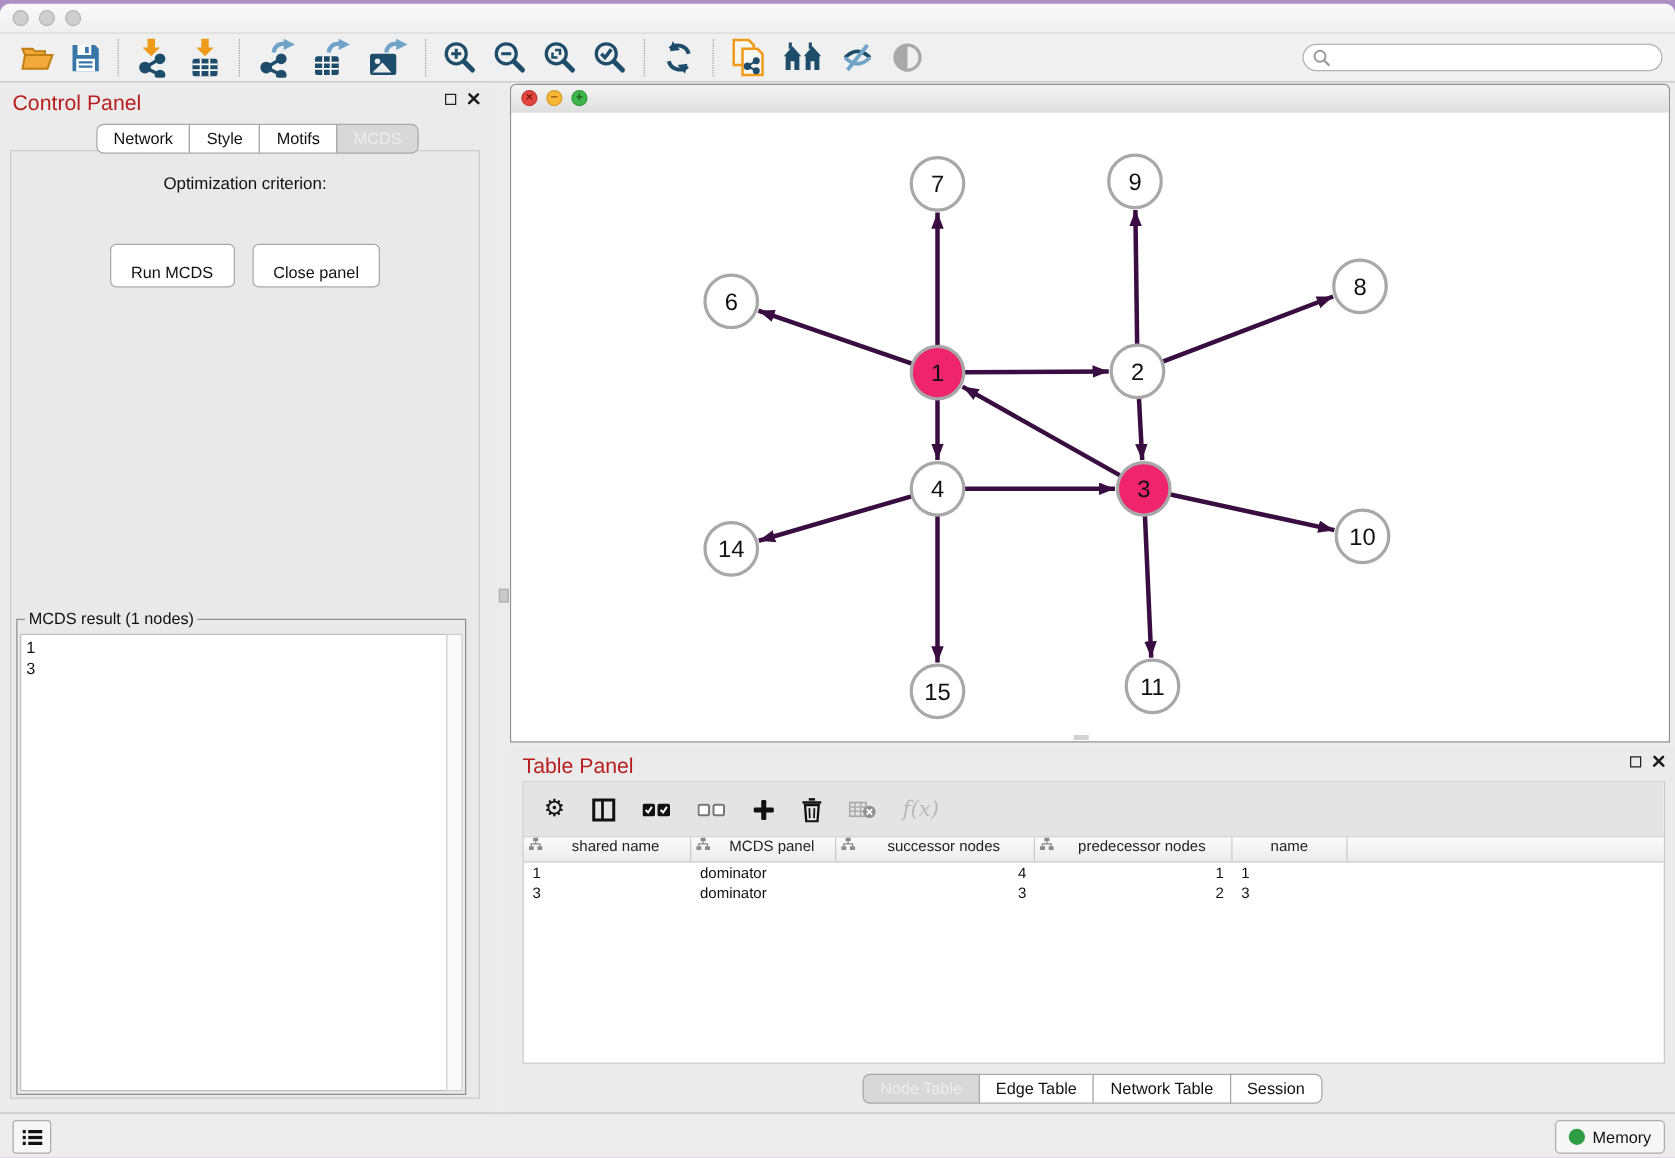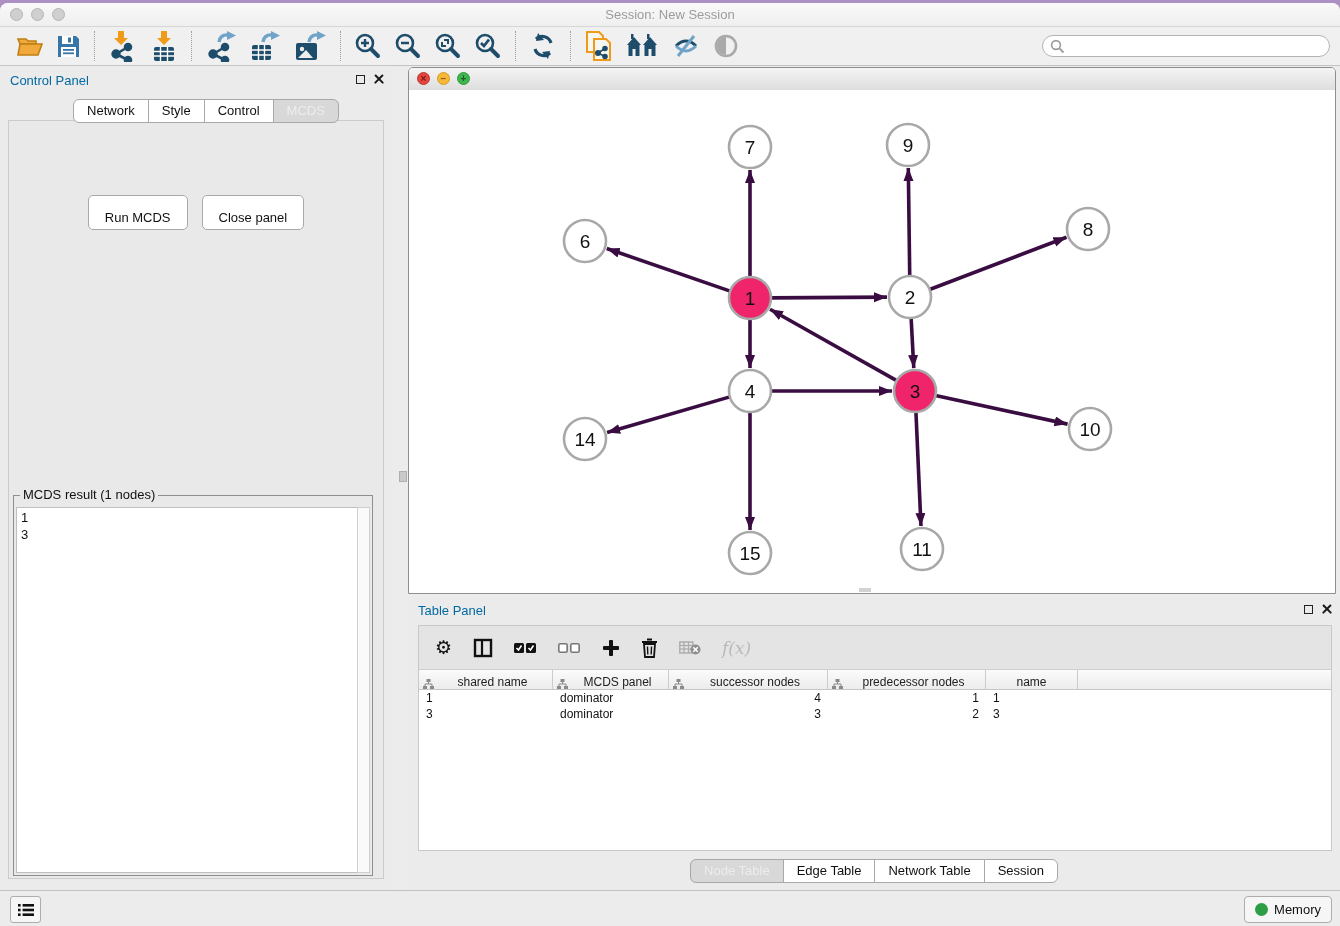--- a/index.html
+++ b/index.html
@@ -17,21 +17,21 @@
   .toolbar{position:absolute;top:24px;left:0;right:0;height:39px;background:#F0F0F0;border-bottom:1px solid #C4C4C4;display:flex;align-items:center;padding:0 10px;box-sizing:border-box;}
   .tb-btn{height:34px;display:flex;align-items:center;justify-content:center;padding:0 6px;cursor:default;}
   .tb-sep{border-left:1px dotted #9E9E9E;height:30px;margin:0 7px;}
   .search-wrap{margin-left:auto;display:flex;align-items:center;position:relative;}
   .search-input{width:288px;height:22px;border:1px solid #B3B3B3;border-radius:12px;background:#fff;padding:0 8px 0 26px;font-size:13px;outline:none;box-sizing:border-box;}
   .search-ic{position:absolute;left:8px;top:4px;}
 
   
   .left-panel{position:absolute;top:64px;left:0;width:392px;bottom:35px;background:#EBEBEB;}
   .panel-head{position:absolute;top:0;left:0;right:0;height:26px;}
-  .panel-title{position:absolute;left:10px;top:6px;font-size:13px;color:#0369a1;}
+  .panel-title{position:absolute;left:10px;top:6px;font-size:17px;color:#b91c1c;}
   .panel-btns{position:absolute;right:8px;top:7px;display:flex;gap:9px;align-items:center;}
   .float-ic{width:9px;height:9px;border:1.5px solid #222;box-sizing:border-box;display:inline-block;}
   .close-ic{width:10px;height:10px;position:relative;display:inline-block;}
   .close-ic:before,.close-ic:after{content:"";position:absolute;left:-1px;top:4px;width:12px;height:2.4px;background:#1A1A1A;border-radius:1px;}
   .close-ic:before{transform:rotate(45deg);} .close-ic:after{transform:rotate(-45deg);}
 
   .tabrow{display:flex;justify-content:center;position:relative;z-index:2;}
   .tab{font-size:13px;padding:3px 13px 4px;background:#fff;border:1px solid #A8A8A8;margin-left:-1px;color:#111;cursor:default;white-space:nowrap;}
   .tab:first-child{border-radius:6px 0 0 6px;margin-left:0;}
   .tab:last-child{border-radius:0 6px 6px 0;}
@@ -66,21 +66,21 @@
   .hscroll-nub{position:absolute;bottom:1px;left:450px;width:12px;height:4px;background:#D2D2D2;}
 
   
   .table-panel{position:absolute;left:408px;top:594px;right:0;bottom:35px;background:#EBEBEB;}
   .tp-inner{position:absolute;top:28px;left:10px;right:8px;bottom:40px;border:1px solid #C8C8C8;background:#fff;overflow:hidden;}
   .tp-toolbar{height:43px;background:#E4E4E4;border-bottom:1px solid #CFCFCF;display:flex;align-items:center;gap:21px;padding-left:16px;}
   .tp-tool{display:flex;align-items:center;justify-content:center;cursor:default;}
   .gear-glyph{font-family:"DejaVu Sans",sans-serif;font-size:19px;color:#111;line-height:1;}
   .fx-glyph{font-family:"DejaVu Serif",serif;font-style:italic;font-size:17px;color:#B9B9B9;}
   .thead{display:flex;height:19px;background:linear-gradient(#FBFBFB,#ECECEC);border-bottom:1px solid #C6C6C6;}
-  .th{display:flex;align-items:flex-end;border-right:1px solid #CBCBCB;font-size:12px;color:#222;box-sizing:border-box;padding:0 4px;}
+  .th{display:flex;align-items:flex-start;border-right:1px solid #CBCBCB;font-size:12px;color:#222;box-sizing:border-box;padding:0 4px;}
   .th .lbl{flex:1;text-align:center;}
   .tr{display:flex;height:16px;align-items:center;font-size:12px;color:#111;}
   .td{box-sizing:border-box;padding:0 7px;overflow:hidden;white-space:nowrap;}
   .tp-tabs{position:absolute;bottom:8px;left:0;right:0;}
 
   
   .statusbar{position:absolute;bottom:0;left:0;right:0;height:35px;background:#ECECEC;border-top:1px solid #C2C2C2;}
   .list-btn{position:absolute;left:10px;top:5px;width:29px;height:25px;background:#F6F6F6;border:1px solid #ADADAD;border-radius:3px;display:flex;align-items:center;justify-content:center;}
   .memory-btn{position:absolute;right:8px;top:5px;height:25px;background:#F6F6F6;border:1px solid #ADADAD;border-radius:4px;display:flex;align-items:center;gap:6px;padding:0 10px;font-size:13px;color:#111;}
   .mem-dot{width:13px;height:13px;border-radius:50%;}
@@ -91,21 +91,20 @@
 <body>
 
 <div class="window">
 
   <div class="titlebar">
     <div class="traffic">
       <span class="light inactive"></span>
       <span class="light inactive"></span>
       <span class="light inactive"></span>
     </div>
-    <div class="win-title">Session: New Session</div>
   </div>
 
   <div class="toolbar">
     <span class="tb-btn">
       <svg width="28" height="24" viewBox="0 0 28 24">
           <path d="M2 5 h8 l2 2 h8 v3 H4 Z" fill="#F2A93B" stroke="#C07F13" stroke-width="1.6"></path>
           <path d="M4 10 h22 l-4 11 H2 Z" fill="#F2A93B" stroke="#C07F13" stroke-width="1.6"></path>
         </svg>
     </span>
     <span class="tb-btn">
@@ -275,24 +274,25 @@
     <div class="panel-head">
       <span class="panel-title">Control Panel</span>
       <span class="panel-btns">
         <span class="float-ic"></span>
         <span class="close-ic"></span>
       </span>
     </div>
     <div class="cp-tabs tabrow">
         <div class="tab">Network</div>
         <div class="tab">Style</div>
-        <div class="tab">Control</div>
+        <div class="tab">Motifs</div>
         <div class="tab selected">MCDS</div>
       </div>
     <div class="cp-content">
+      <div class="opt-label">Optimization criterion:</div>
       <div class="btnrow">
         <button class="pushbtn">Run MCDS</button>
         <button class="pushbtn">Close panel</button>
       </div>
       <div class="result-group">
         <span class="result-label">MCDS result (1 nodes)</span>
         <div class="result-text">
           <div>1</div>
           <div>3</div>
         </div>

